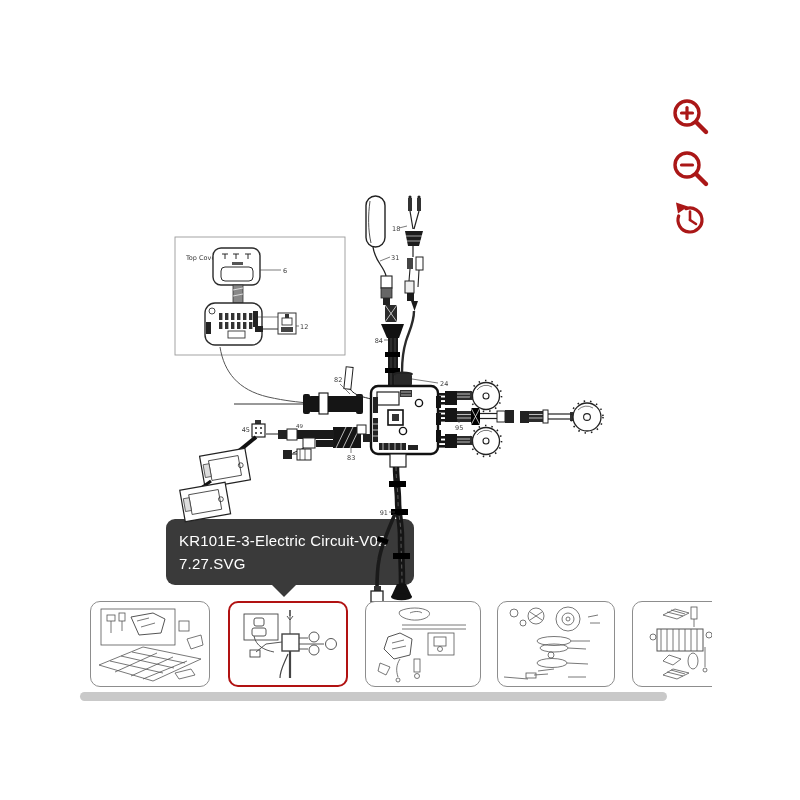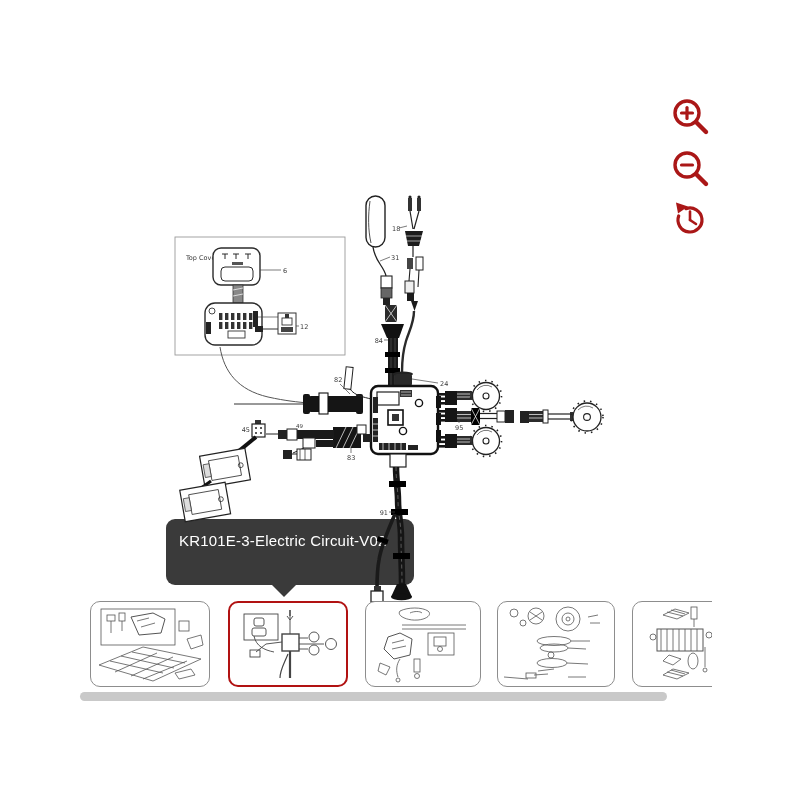--- a/index.html
+++ b/index.html
@@ -27,20 +27,21 @@
          background:#c9c9c9;border-radius:5px;z-index:4;cursor:pointer;}
   .lbl{font-family:"DejaVu Sans",sans-serif;fill:#3a3a3a;}
 </style>
 </head>
 <body>
 
 <div id="stage">
 
   <div class="tooltip">
     <div>KR101E-3-Electric Circuit-V02</div>
+    <div>7.27.SVG</div>
     <div class="tooltip-arrow"></div>
   </div>
 
   <svg id="diagram-svg" width="800" height="800" viewBox="0 0 800 800">
 
     <g>
       <rect x="175" y="237" width="170" height="118" fill="#fff" stroke="#9a9a9a" stroke-width="0.9"></rect>
       <text class="lbl" x="186" y="260" font-size="6.5">Top Cover</text>
 
       <g>

